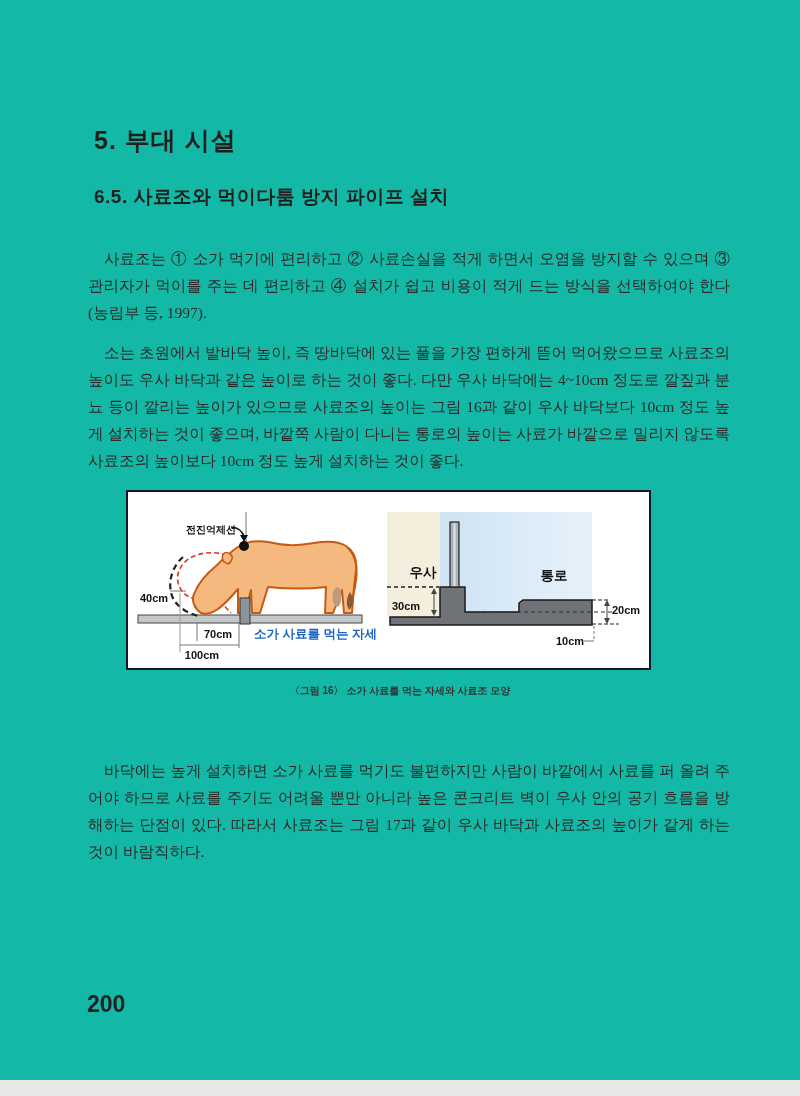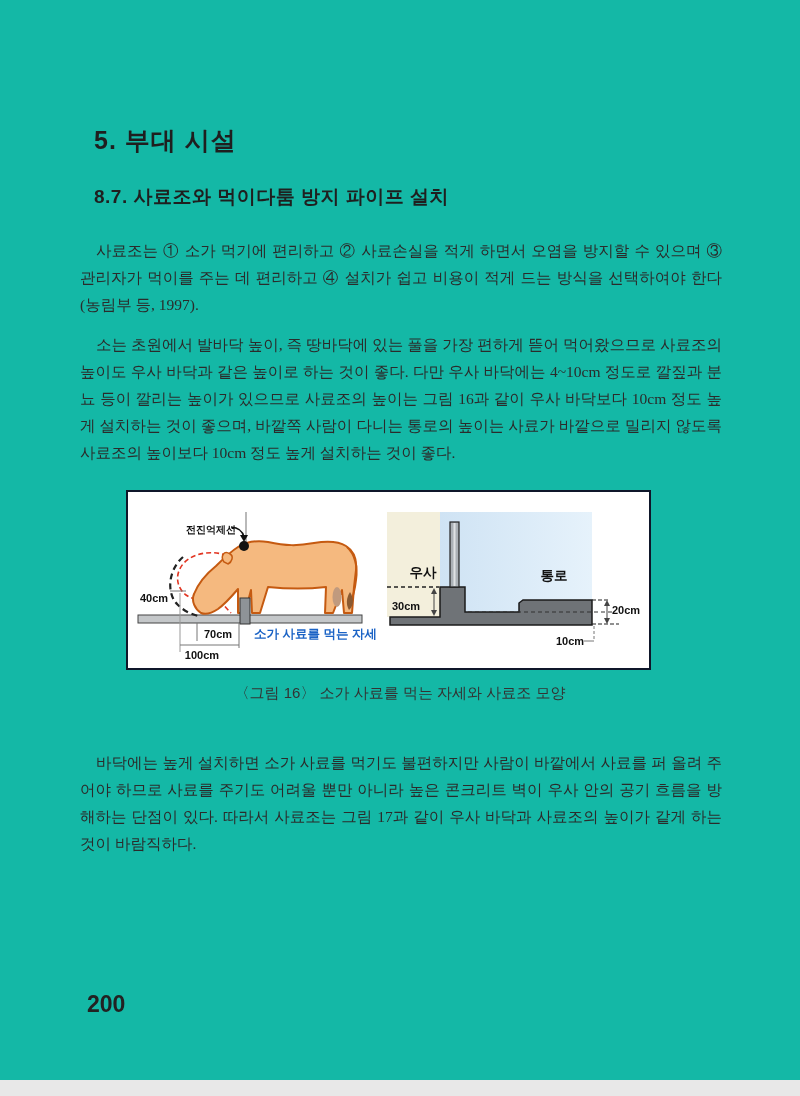--- a/index.html
+++ b/index.html
@@ -20,59 +20,59 @@
     letter-spacing:1px;margin:0;
   }
   .h2{
     position:absolute;left:94px;top:184px;
     font-family:"Liberation Sans", sans-serif;
     font-size:19px;font-weight:bold;color:#1f1f1f;
     letter-spacing:0.5px;margin:0;
   }
   .para{
     position:absolute;left:80px;width:642px;
-    margin:0;
+    margin:8px;
     font-size:15.5px;line-height:27px;
     text-align:justify;
     word-break:break-all;
     text-indent:16px;
     color:#2b2b2b;
   }
   .p1{top:237px;}
   .p2{top:331px;}
   .p3{top:749px;}
   .figure-box{
     position:absolute;left:126px;top:490px;
     width:521px;height:176px;
     border:2px solid #0f172a;
     background:#ffffff;
   }
   .figure-box svg{display:block;}
   .caption{
     position:absolute;left:0;top:684px;width:800px;
     text-align:center;
     font-family:"Liberation Sans", sans-serif;
-    font-size:15px;font-weight:400;color:#333;
+    font-size:10px;font-weight:700;color:#333;
   }
   .page-number{
     position:absolute;left:87px;top:991px;
     font-family:"Liberation Sans", sans-serif;
     font-size:23px;font-weight:700;color:#222;
   }
   text{font-family:"Liberation Sans", sans-serif;}
   .dim-label{font-size:11px;font-weight:bold;fill:#111;}
   .zone-label{font-size:13.5px;font-weight:bold;fill:#111;}
 </style>
 </head>
 <body>
 
 <div class="page">
 
   <h1 class="h1">5. 부대 시설</h1>
-  <h2 class="h2">8.7. 사료조와 먹이다툼 방지 파이프 설치</h2>
+  <h2 class="h2">6.5. 사료조와 먹이다툼 방지 파이프 설치</h2>
 
   <p class="para p1">사료조는 ① 소가 먹기에 편리하고 ② 사료손실을 적게 하면서 오염을 방지할 수 있으며 ③ 관리자가 먹이를 주는 데 편리하고 ④ 설치가 쉽고 비용이 적게 드는 방식을 선택하여야 한다 (농림부 등, 1997).</p>
   <p class="para p2">소는 초원에서 발바닥 높이, 즉 땅바닥에 있는 풀을 가장 편하게 뜯어 먹어왔으므로 사료조의 높이도 우사 바닥과 같은 높이로 하는 것이 좋다. 다만 우사 바닥에는 4~10cm 정도로 깔짚과 분뇨 등이 깔리는 높이가 있으므로 사료조의 높이는 그림 16과 같이 우사 바닥보다 10cm 정도 높게 설치하는 것이 좋으며, 바깥쪽 사람이 다니는 통로의 높이는 사료가 바깥으로 밀리지 않도록 사료조의 높이보다 10cm 정도 높게 설치하는 것이 좋다.</p>
 
   <div class="figure-box">
     <svg width="521" height="176" viewBox="0 0 521 176">
       <defs>
         <linearGradient id="bluegrad" x1="0" y1="0" x2="1" y2="0">
           <stop offset="0" stop-color="#cfe3f4"></stop>
           <stop offset="1" stop-color="#e6f2fb"></stop>

